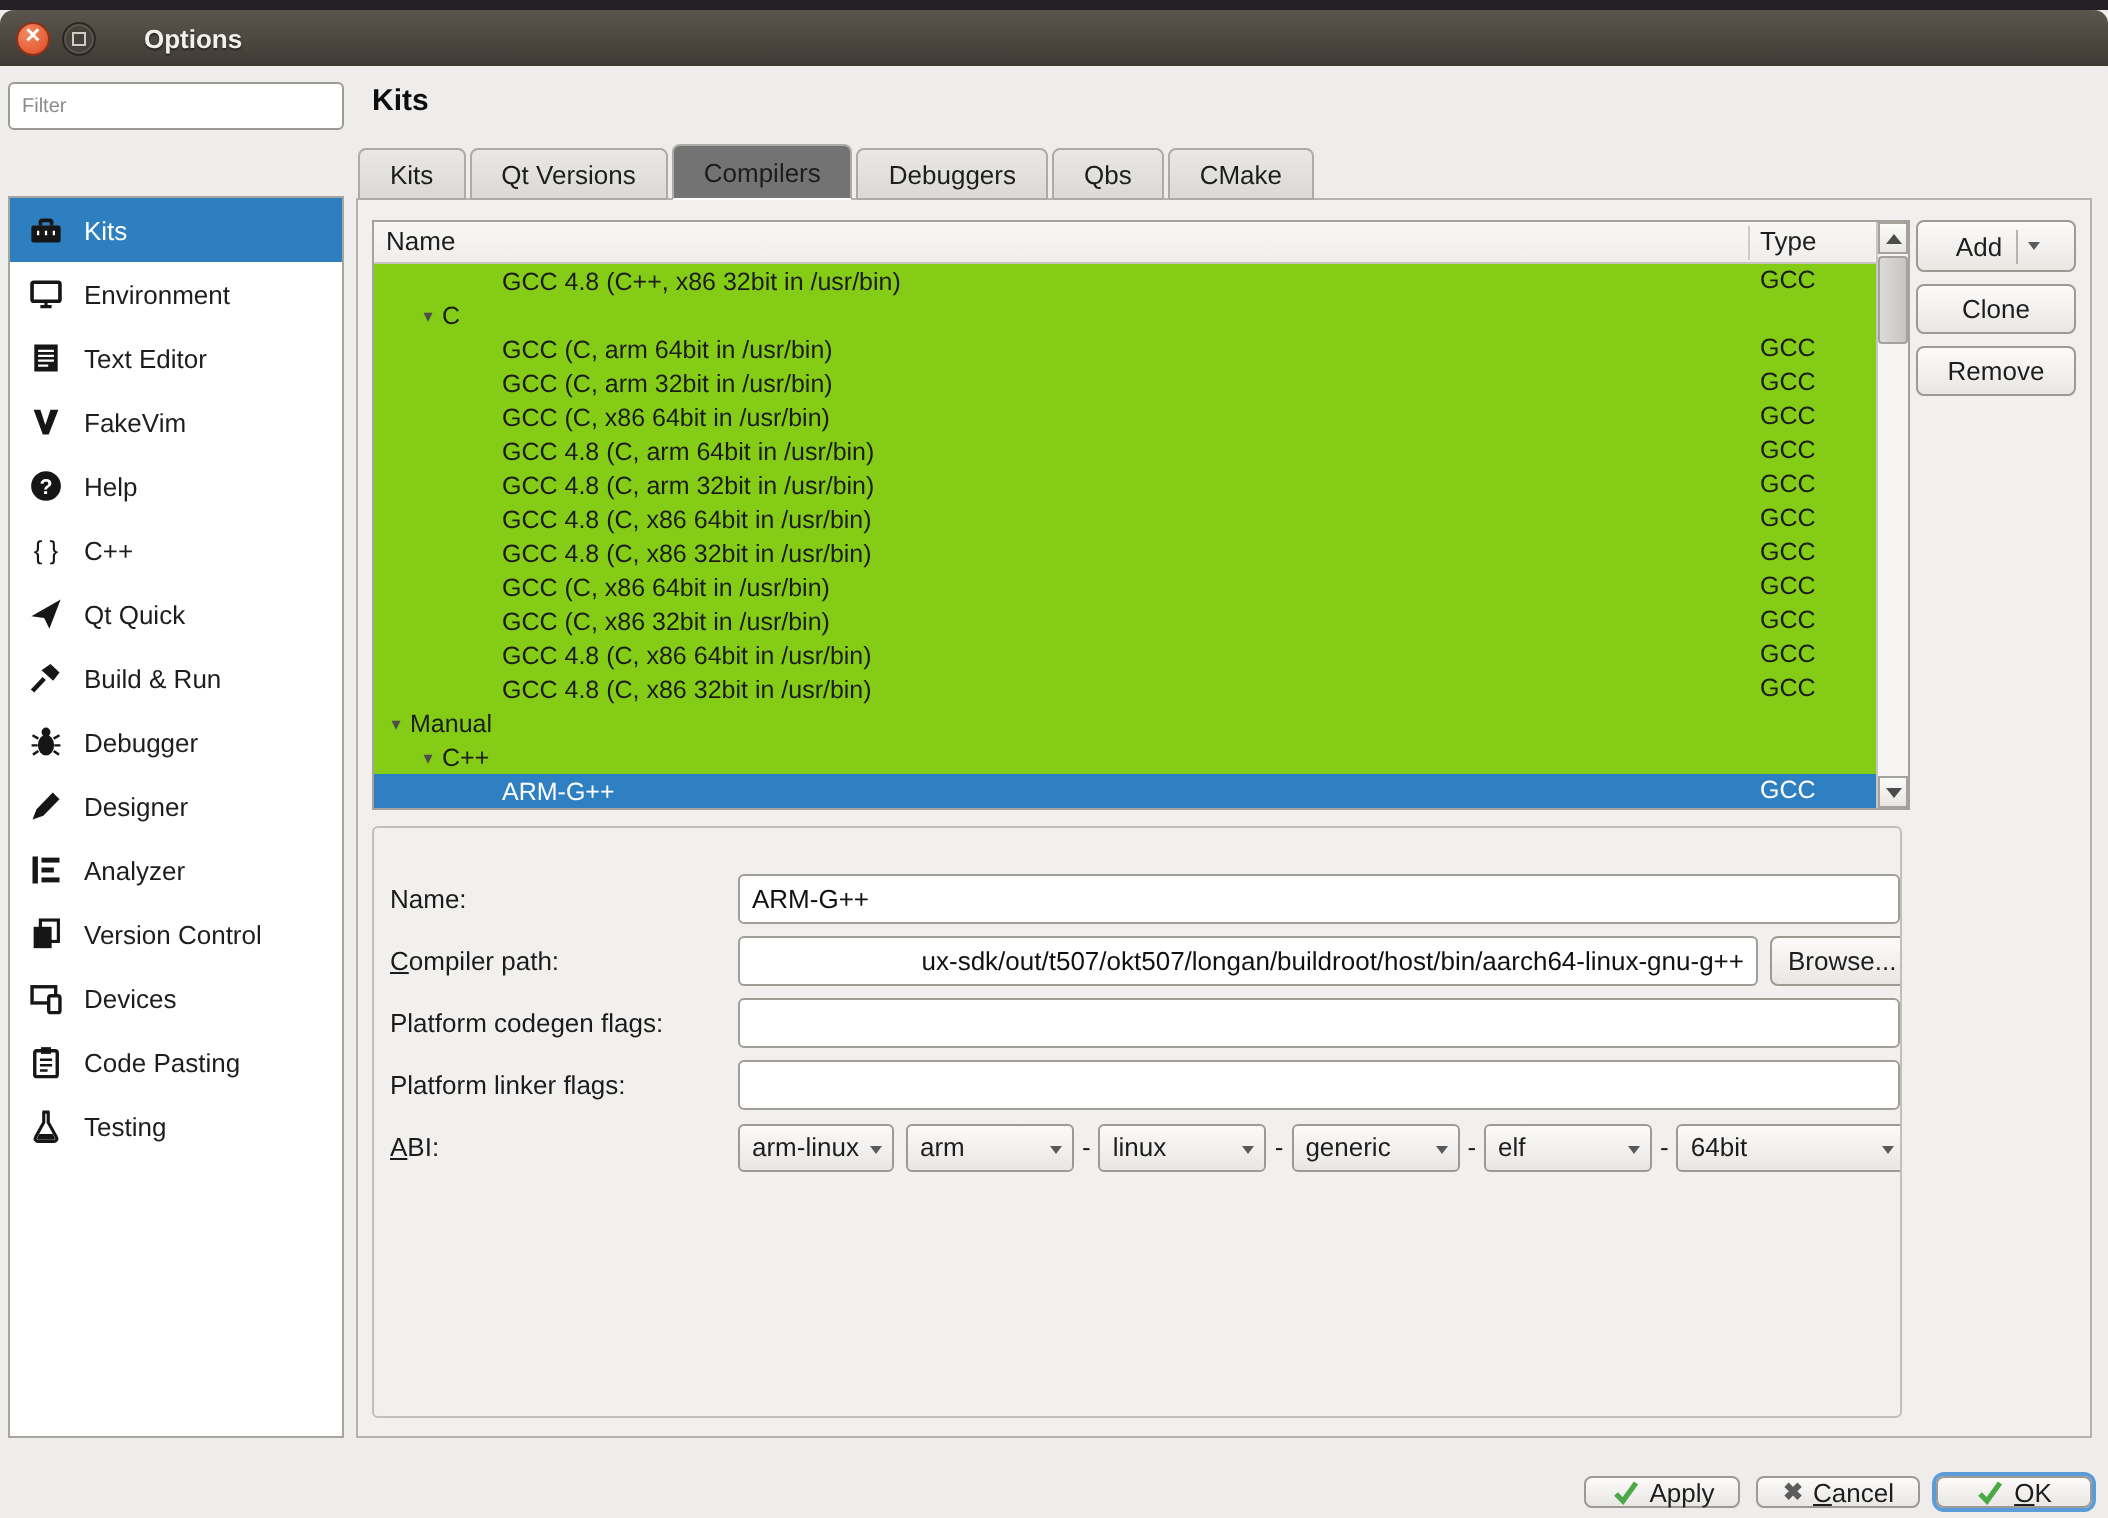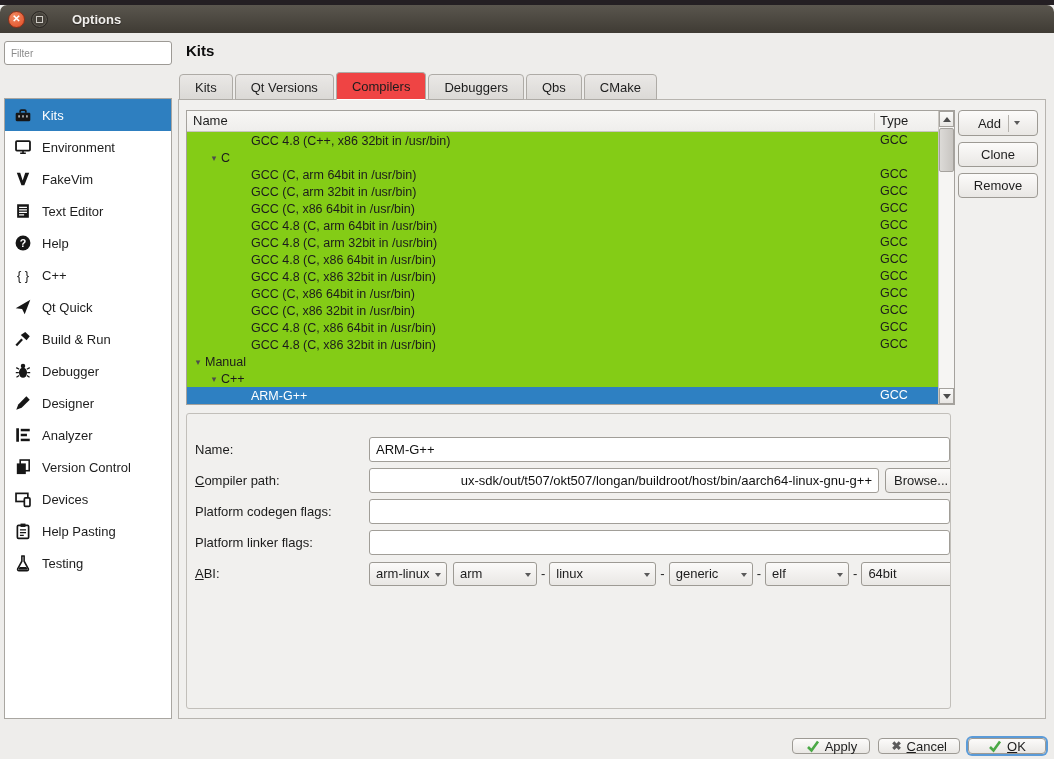--- a/index.html
+++ b/index.html
@@ -39,21 +39,21 @@
   .side-icon svg { width:18px; height:18px; display:block; }
 
   
   #page-title { position:absolute; left:186px; top:42px; font-size:15px; font-weight:bold; color:#0d0d0d; }
   #tab-bar { position:absolute; left:179px; top:72px; height:28px; display:flex; align-items:flex-end; z-index:3; }
   .tab {
     height:26px; line-height:25px; padding:0 15px; font-size:13px;
     background:linear-gradient(#eae8e6,#dbd9d6); border:1px solid #aeaba6;
     border-radius:4px 4px 0 0; margin-right:2px; cursor:default; white-space:nowrap;
   }
-  .tab.active { background:#ef4444; height:28px; line-height:27px; border-bottom:1px solid #fff; z-index:4; }
+  .tab.active { background:#737373; height:28px; line-height:27px; border-bottom:1px solid #fff; z-index:4; }
 
   #pane { position:absolute; left:178px; top:99px; width:868px; height:620px; border:1px solid #b7b4af; background:#f1f0ee; }
 
   
   #table { position:absolute; left:186px; top:110px; width:769px; height:295px; border:1px solid #a5a29d; background:#84cc16; overflow:hidden; }
   #table-header { position:absolute; left:0; top:0; right:16px; height:21px; background:linear-gradient(#f8f7f5,#efeeec); border-bottom:1px solid #c8c5c0; font-size:13px; }
   #name-header { position:absolute; left:6px; top:0; line-height:20px; }
   #col-sep { position:absolute; left:687px; top:2px; width:1px; height:17px; background:#cfccc7; }
   #type-header { position:absolute; left:693px; top:0; line-height:20px; }
   #rows { position:absolute; left:0; top:21px; right:16px; bottom:0; }
@@ -140,33 +140,33 @@
         <svg viewBox="0 0 16 16">
           <rect x="1.8" y="2.8" width="12.4" height="8.4" rx="0.8" fill="none" stroke="#161616" stroke-width="1.6"></rect>
           <path d="M8 11.2 v2 M5.5 13.6 h5" stroke="#161616" stroke-width="1.4"></path>
         </svg>
       </span>
       <span>Environment</span>
     </div>
     <div class="side-item">
       <span class="side-icon">
         <svg viewBox="0 0 16 16">
-          <path d="M2.5 2.5 h3 l2.2 6.8 L10 2.5 h3.5 L9.2 13.5 H6.6 Z" fill="#161616"></path>
-        </svg>
-      </span>
-      <span>FakeVim</span>
-    </div>
-    <div class="side-item">
-      <span class="side-icon">
-        <svg viewBox="0 0 16 16">
           <rect x="2.8" y="2" width="10.4" height="12" fill="#161616"></rect>
           <path d="M4.5 4.8 h7 M4.5 7 h7 M4.5 9.2 h7 M4.5 11.4 h4.5" stroke="#fff" stroke-width="1"></path>
         </svg>
       </span>
       <span>Text Editor</span>
+    </div>
+    <div class="side-item">
+      <span class="side-icon">
+        <svg viewBox="0 0 16 16">
+          <path d="M2.5 2.5 h3 l2.2 6.8 L10 2.5 h3.5 L9.2 13.5 H6.6 Z" fill="#161616"></path>
+        </svg>
+      </span>
+      <span>FakeVim</span>
     </div>
     <div class="side-item">
       <span class="side-icon">
         <svg viewBox="0 0 16 16">
           <circle cx="8" cy="8" r="6.6" fill="#161616"></circle>
           <text x="8" y="11.4" text-anchor="middle" font-size="9.5" font-weight="bold" fill="#fff">?</text>
         </svg>
       </span>
       <span>Help</span>
     </div>
@@ -243,21 +243,21 @@
       <span>Devices</span>
     </div>
     <div class="side-item">
       <span class="side-icon">
         <svg viewBox="0 0 16 16">
           <rect x="3" y="3" width="10" height="11.5" rx="1" fill="none" stroke="#161616" stroke-width="1.5"></rect>
           <rect x="5.8" y="1.4" width="4.4" height="3" fill="#161616"></rect>
           <path d="M5.3 7 h5.4 M5.3 9.4 h5.4 M5.3 11.8 h3.4" stroke="#161616" stroke-width="1.1"></path>
         </svg>
       </span>
-      <span>Help Pasting</span>
+      <span>Code Pasting</span>
     </div>
     <div class="side-item">
       <span class="side-icon">
         <svg viewBox="0 0 16 16">
           <path d="M6.4 1.8 h3.2 M7 1.8 v4.6 L3.4 12.9 a1.3 1.3 0 0 0 1.1 2 h7 a1.3 1.3 0 0 0 1.1 -2 L9 6.4 V1.8" fill="none" stroke="#161616" stroke-width="1.4"></path>
           <path d="M5 11.5 h6 l0.8 1.6 a0.6 0.6 0 0 1 -0.5 1 H4.7 a0.6 0.6 0 0 1 -0.5 -1 Z" fill="#161616"></path>
         </svg>
       </span>
       <span>Testing</span>
     </div>
@@ -406,21 +406,21 @@
       <div class="combo" style="width: 78px;">
         <span>arm-linux</span>
         <span class="carrow"></span>
       </div>
       <span style="width: 6px; flex: 0 0 auto;"></span>
       <div class="combo" style="width: 84px;">
         <span>arm</span>
         <span class="carrow"></span>
       </div>
       <span class="dash">-</span>
-      <div class="combo" style="width: 107px;">
+      <div class="combo" style="width: 84px;">
         <span>linux</span>
         <span class="carrow"></span>
       </div>
       <span class="dash">-</span>
       <div class="combo" style="width: 84px;">
         <span>generic</span>
         <span class="carrow"></span>
       </div>
       <span class="dash">-</span>
       <div class="combo" style="width: 84px;">

